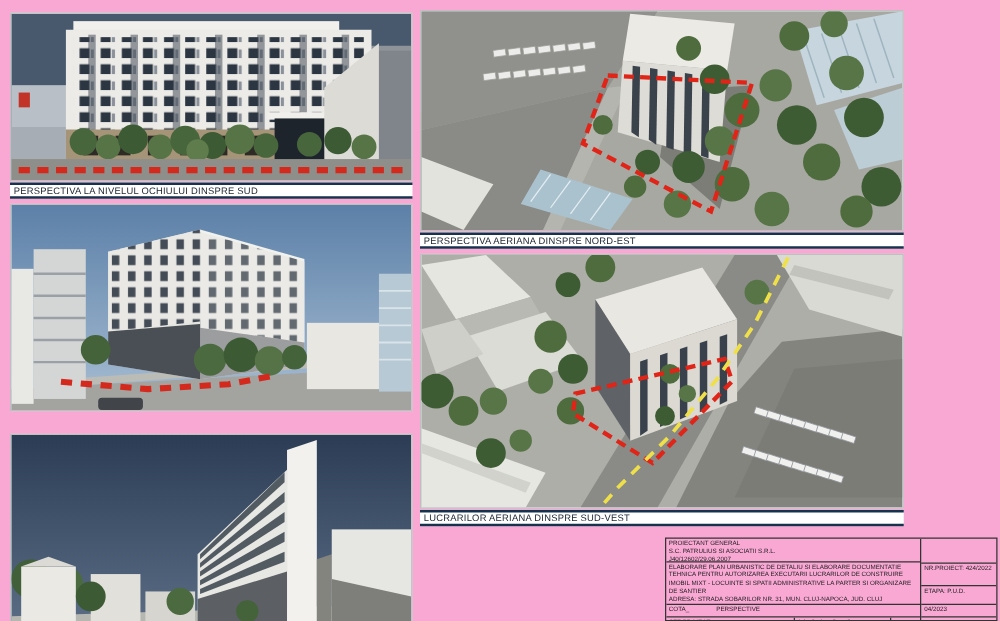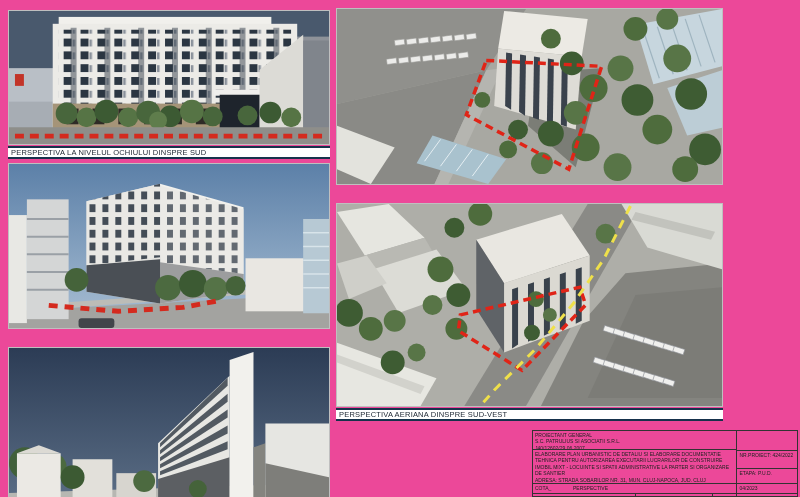--- a/index.html
+++ b/index.html
@@ -1,17 +1,17 @@
 <!DOCTYPE html>
 <html><head>
 <meta charset="utf-8">
 <style>
   html,body{margin:0;padding:0;background:#ffffff;}
   body{font-family:"Liberation Sans", sans-serif;}
-  .sheet{position:relative;width:800px;height:497px;background:#ec4899;overflow:hidden;}
+  .sheet{position:relative;width:800px;height:497px;background:#f9a8d4;overflow:hidden;}
   .fig{position:absolute;border:1px solid #bfbfbf;box-sizing:border-box;overflow:hidden;background:#dfe3e8;}
   .fig svg{display:block;width:100%;height:100%;}
   .cap{position:absolute;box-sizing:border-box;height:13px;background:#ffffff;
        border-top:2px solid #16324c;border-bottom:2px solid #16324c;
        font-size:7.5px;line-height:9px;color:#1a2430;letter-spacing:.2px;
        padding:0 3px;white-space:nowrap;overflow:hidden;}
   
   #fig-south{left:8px;top:10px;width:322px;height:135px;}
   #cap-south{left:8px;top:146px;width:322px;}
   #fig-southwest{left:8px;top:163px;width:322px;height:166px;}
@@ -282,20 +282,23 @@
         <circle cx="350" cy="162" r="13" fill="#4e6c3d"></circle>
           <circle cx="282" cy="160" r="14" fill="#587547"></circle>
         <circle cx="182" cy="122" r="10" fill="#3e5c33"></circle>
           <circle cx="172" cy="142" r="9" fill="#4e6c3d"></circle>
         <circle cx="206" cy="156" r="11" fill="#587547"></circle>
           <circle cx="146" cy="92" r="8" fill="#4e6c3d"></circle>
       </g>
       <polygon points="150,52 266,58 233,162 130,107" fill="none" stroke="#e02417" stroke-width="3.5" stroke-dasharray="8 5"></polygon>
     </svg>
   </div>
+  <div class="cap" id="cap-aerial-ne">
+    <span>PERSPECTIVA AERIANA DINSPRE NORD-EST</span>
+  </div>
 
   <div class="fig" id="fig-aerial-sv">
     <svg viewBox="0 0 387 204" preserveAspectRatio="none">
       <rect width="387" height="204" fill="#aeaea8"></rect>
 
       <polygon points="252,0 306,0 190,204 128,204" fill="#8a8a86"></polygon>
 
       <polygon points="290,70 387,60 387,204 205,204 248,118" fill="#84847f"></polygon>
       <polygon points="300,92 387,84 387,196 252,196" fill="#7c7c77"></polygon>
 
@@ -355,21 +358,21 @@
         <rect x="298" y="168" width="11" height="5.5" transform="rotate(18 303 171)"></rect>
         <rect x="308" y="171" width="11" height="5.5" transform="rotate(18 313 174)"></rect>
         <rect x="318" y="174" width="11" height="5.5" transform="rotate(18 323 177)"></rect>
         <rect x="328" y="177" width="11" height="5.5" transform="rotate(18 333 180)"></rect>
       </g>
       <polygon points="124,112 244,84 250,102 186,168 122,128" fill="none" stroke="#e02417" stroke-width="3.5" stroke-dasharray="8 5"></polygon>
       <polyline points="295,2 268,56 238,100 200,146 158,188 144,204" fill="none" stroke="#efe04a" stroke-width="3" stroke-dasharray="9 7"></polyline>
     </svg>
   </div>
   <div class="cap" id="cap-aerial-sv">
-    <span>PERSPECTIVA AERIANA DINSPRE SUD-VEST</span>
+    <span>LUCRARILOR AERIANA DINSPRE SUD-VEST</span>
   </div>
 
   <div class="tb">
     <div class="tb-left">
       <div class="tb-row tb-designer">
         <div>PROIECTANT GENERAL</div>
         <div>S.C. PATRULIUS SI ASOCIATII S.R.L.</div>
         <div>J40/12602/29.06.2007</div>
       </div>
       <div class="tb-row tb-desc">

